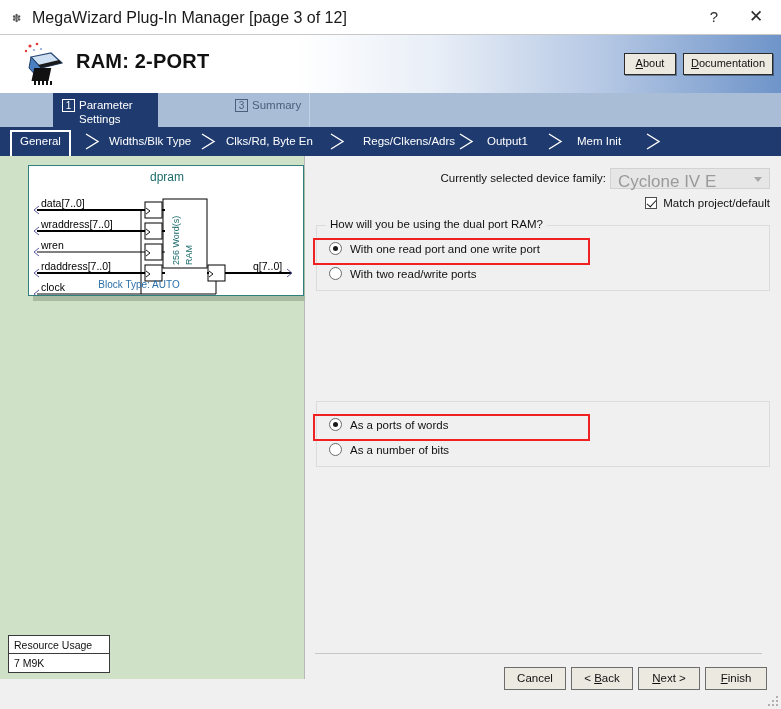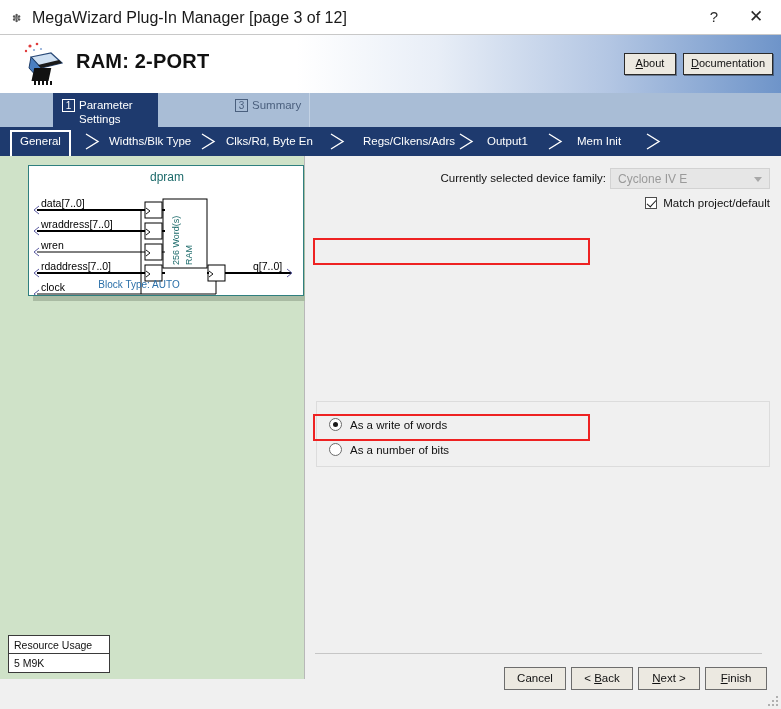--- a/index.html
+++ b/index.html
@@ -59,21 +59,21 @@
   .sym-svg{position:absolute;left:0;top:0;}
   .sym-blocklbl{position:absolute;left:0;bottom:5px;width:220px;text-align:center;font-size:10px;color:#2a6fa8;}
   .res-box{position:absolute;left:8px;top:479px;width:102px;height:38px;border:1px solid #3a3a3a;background:#ffffff;box-sizing:border-box;}
   .res-hd{height:18px;border-bottom:1px solid #3a3a3a;font-size:10.5px;line-height:18px;padding-left:5px;color:#111;box-sizing:border-box;}
   .res-val{height:19px;font-size:10.5px;line-height:19px;padding-left:5px;color:#111;}
 
   
   .content{position:absolute;left:305px;top:156px;width:476px;height:523px;background:#f0f0f0;}
   .dev-lbl{position:absolute;right:175px;top:16px;font-size:11.5px;color:#111;white-space:nowrap;}
   .dev-combo{position:absolute;right:11px;top:12px;width:160px;height:21px;background:#e6e6e6;border:1px solid #d2d2d2;box-sizing:border-box;}
-  .dev-combo .val{position:absolute;left:7px;top:3px;font-size:12px;color:#9a9a9a;}
+  .dev-combo .val{position:absolute;left:7px;top:3px;font-size:17px;color:#9a9a9a;}
   .dev-combo .arr{position:absolute;right:7px;top:8px;width:0;height:0;border-left:4px solid transparent;border-right:4px solid transparent;border-top:5px solid #a8a8a8;}
   .dev-chk{position:absolute;right:11px;top:41px;font-size:11.5px;color:#111;white-space:nowrap;}
   .cbx{display:inline-block;width:12px;height:12px;border:1px solid #4d4d4d;background:#fff;vertical-align:-2px;margin-right:6px;position:relative;box-sizing:border-box;}
   .cbx.on::after{content:"";position:absolute;left:3px;top:0px;width:4px;height:8px;border:solid #1a1a1a;border-width:0 1.6px 1.6px 0;transform:rotate(42deg);}
 
   .gbox{position:absolute;border:1px solid #dcdcdc;background:transparent;box-sizing:border-box;}
   .gbox-title{position:absolute;left:9px;top:-8px;background:#f0f0f0;padding:0 4px;font-size:11.5px;color:#111;white-space:nowrap;}
   .radio-row{position:absolute;font-size:11.5px;color:#111;white-space:nowrap;}
   .rdo{display:inline-block;width:13px;height:13px;border:1px solid #6b6b6b;border-radius:50%;background:#fff;
     vertical-align:-2px;margin-right:8px;position:relative;box-sizing:border-box;}
@@ -248,40 +248,49 @@
           <text x="12" y="104">rdaddress[7..0]</text>
           <text x="12" y="125">clock</text>
           <text x="224" y="104">q[7..0]</text>
         </g>
       </svg>
       <div class="sym-blocklbl">Block Type: AUTO</div>
     </div>
 
     <div class="res-box">
       <div class="res-hd">Resource Usage</div>
-      <div class="res-val">5 M9K</div>
+      <div class="res-val">7 M9K</div>
     </div>
   </div>
 
   <div class="content">
 
     <div class="dev-lbl">Currently selected device family:</div>
     <div class="dev-combo">
       <span class="val">Cyclone IV E</span>
       <span class="arr"></span>
     </div>
     <div class="dev-chk">
       <span class="cbx on"></span><span>Match project/default</span>
     </div>
 
+    <div class="gbox" style="left:11px;top:69px;width:454px;height:66px;">
+      <div class="gbox-title">How will you be using the dual port RAM?</div>
+      <div class="radio-row" style="left:12px;top:16px;">
+        <span class="rdo on"></span><span>With one read port and one write port</span>
+      </div>
+      <div class="radio-row" style="left:12px;top:41px;">
+        <span class="rdo"></span><span>With two read/write ports</span>
+      </div>
+    </div>
     <div class="hl" style="left:8px;top:82px;width:277px;height:27px;"></div>
 
     <div class="gbox" style="left:11px;top:245px;width:454px;height:66px;">
       <div class="radio-row" style="left:12px;top:16px;">
-        <span class="rdo on"></span><span>As a write of words</span>
+        <span class="rdo on"></span><span>As a ports of words</span>
       </div>
       <div class="radio-row" style="left:12px;top:41px;">
         <span class="rdo"></span><span>As a number of bits</span>
       </div>
     </div>
     <div class="hl" style="left:8px;top:258px;width:277px;height:27px;"></div>
 
   </div>
 
   <div class="footer">

